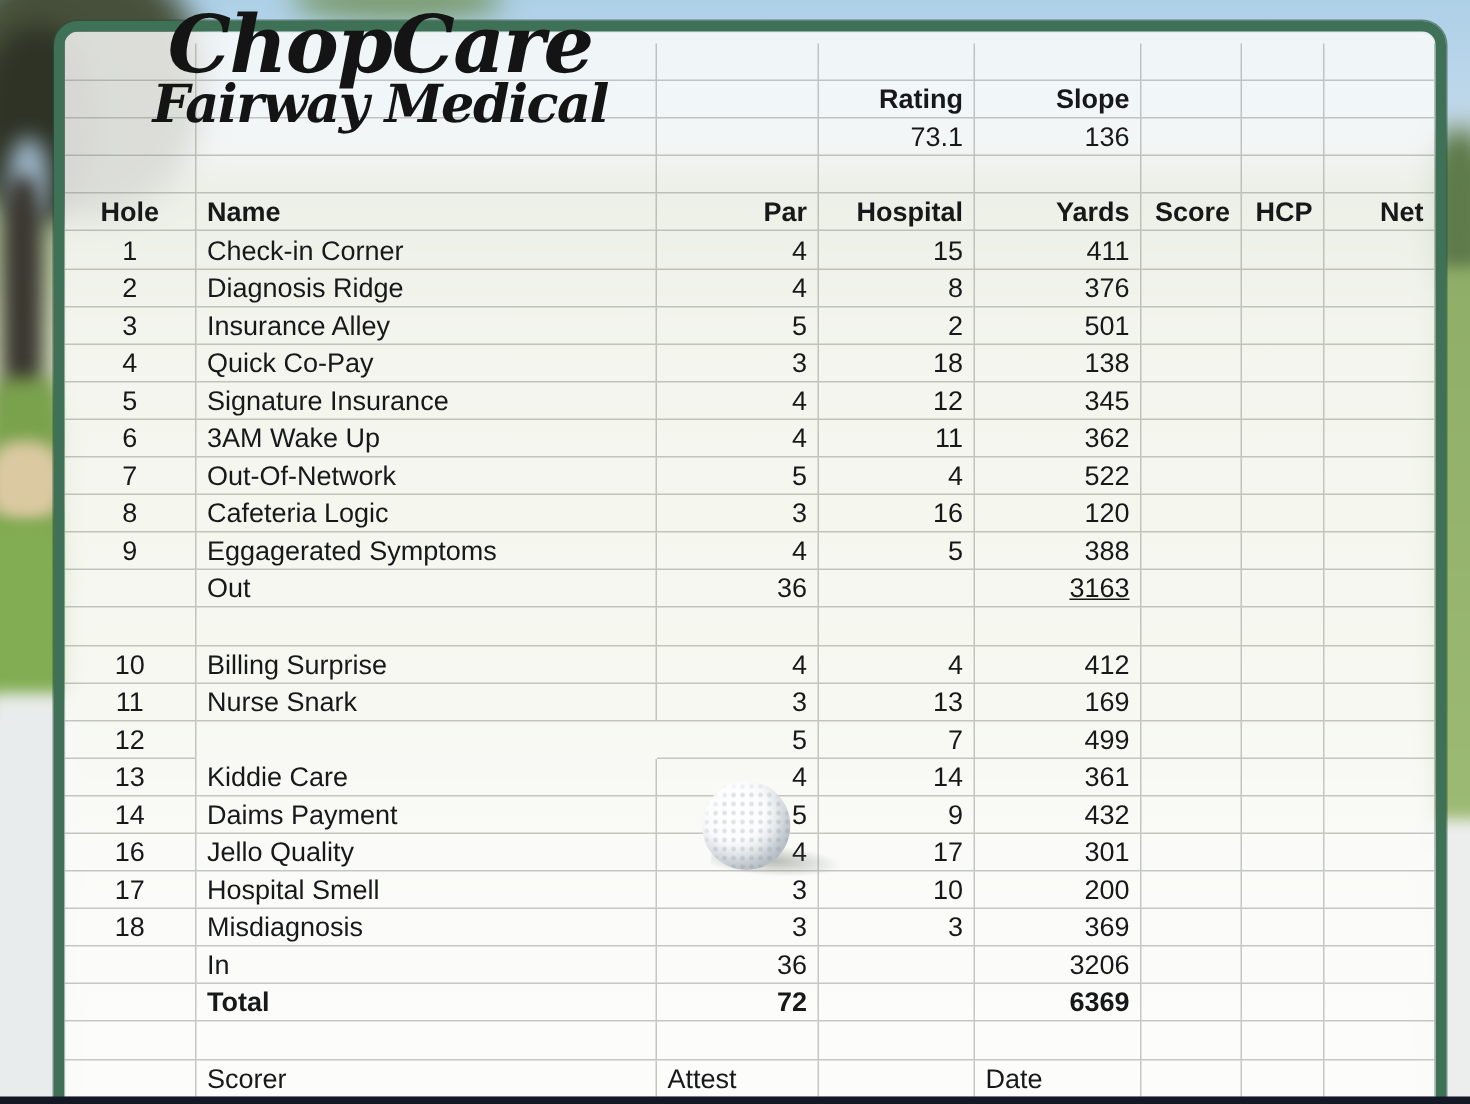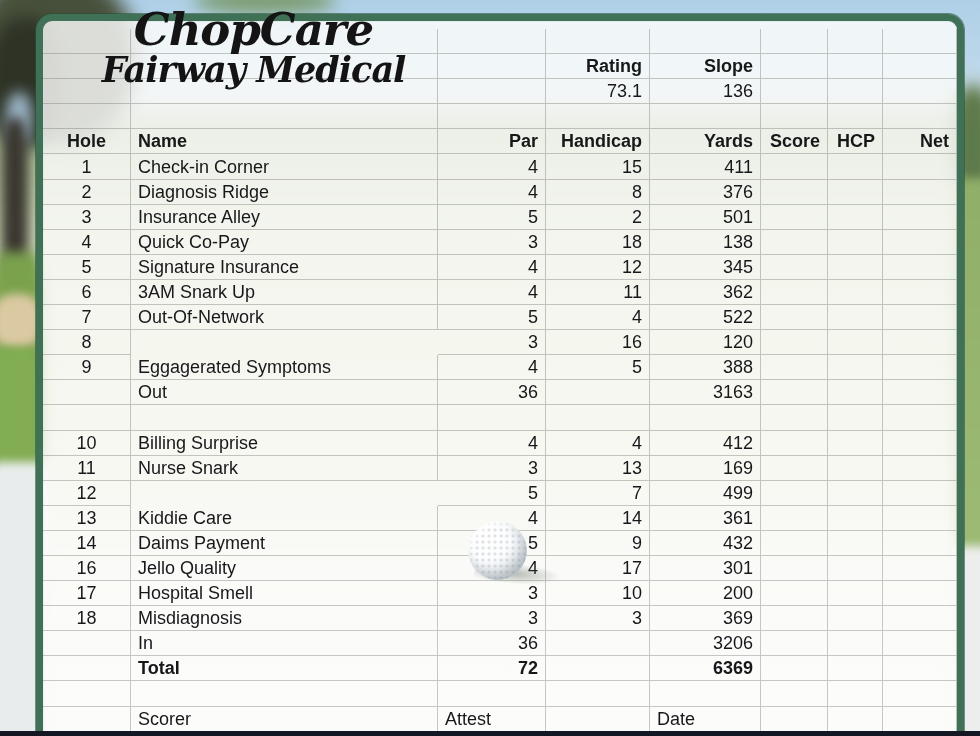--- a/index.html
+++ b/index.html
@@ -36,21 +36,21 @@
   .left{justify-content:flex-start;}
   .num{justify-content:flex-end;}
   .ctr{justify-content:center;}
   .bold{font-weight:700;}
   
   .brand{
     position:absolute;left:100px;top:8px;width:307px;text-align:center;z-index:3;
     font-family:"DejaVu Serif","Liberation Serif",serif;
     font-style:italic;font-weight:700;color:#141414;letter-spacing:-1px;
   }
-  .brand .l1{font-size:45px;line-height:44px;}
+  .brand .l1{font-size:53px;line-height:44px;}
   .brand .l2{font-size:35px;line-height:36px;}
   
   .ball-shadow{
     position:absolute;left:474px;top:564px;width:86px;height:20px;z-index:4;
     background:radial-gradient(ellipse at 45% 50%, rgba(88,94,86,.42), rgba(88,94,86,0) 72%);
     transform:rotate(4deg);
   }
   .ball{
     position:absolute;left:468px;top:521px;width:59px;height:59px;border-radius:50%;z-index:5;
     background:
@@ -108,21 +108,21 @@
         <div class="cell " style="grid-area: 4 / 2;"></div>
         <div class="cell " style="grid-area: 4 / 3;"></div>
         <div class="cell " style="grid-area: 4 / 4;"></div>
         <div class="cell " style="grid-area: 4 / 5;"></div>
         <div class="cell " style="grid-area: 4 / 6;"></div>
         <div class="cell " style="grid-area: 4 / 7;"></div>
         <div class="cell " style="grid-area: 4 / 8;"></div>
         <div class="cell ctr bold" style="grid-area: 5 / 1;">Hole</div>
         <div class="cell left bold" style="grid-area: 5 / 2;">Name</div>
         <div class="cell num bold" style="grid-area: 5 / 3;">Par</div>
-        <div class="cell num bold" style="grid-area: 5 / 4;">Handicap</div>
+        <div class="cell num bold" style="grid-area: 5 / 4;">Hospital</div>
         <div class="cell num bold" style="grid-area: 5 / 5;">Yards</div>
         <div class="cell num bold" style="grid-area: 5 / 6;">Score</div>
         <div class="cell num bold" style="grid-area: 5 / 7;">HCP</div>
         <div class="cell num bold" style="grid-area: 5 / 8;">Net</div>
         <div class="cell ctr" style="grid-area: 6 / 1;">1</div>
         <div class="cell left" style="grid-area: 6 / 2;">Check-in Corner</div>
         <div class="cell num" style="grid-area: 6 / 3;">4</div>
         <div class="cell num" style="grid-area: 6 / 4;">15</div>
         <div class="cell num" style="grid-area: 6 / 5;">411</div>
         <div class="cell num" style="grid-area: 6 / 6;"></div>
@@ -154,55 +154,56 @@
         <div class="cell num" style="grid-area: 9 / 8;"></div>
         <div class="cell ctr" style="grid-area: 10 / 1;">5</div>
         <div class="cell left" style="grid-area: 10 / 2;">Signature Insurance</div>
         <div class="cell num" style="grid-area: 10 / 3;">4</div>
         <div class="cell num" style="grid-area: 10 / 4;">12</div>
         <div class="cell num" style="grid-area: 10 / 5;">345</div>
         <div class="cell num" style="grid-area: 10 / 6;"></div>
         <div class="cell num" style="grid-area: 10 / 7;"></div>
         <div class="cell num" style="grid-area: 10 / 8;"></div>
         <div class="cell ctr" style="grid-area: 11 / 1;">6</div>
-        <div class="cell left" style="grid-area: 11 / 2;">3AM Snark Up</div>
+        <div class="cell left" style="grid-area: 11 / 2;">3AM Wake Up</div>
         <div class="cell num" style="grid-area: 11 / 3;">4</div>
         <div class="cell num" style="grid-area: 11 / 4;">11</div>
         <div class="cell num" style="grid-area: 11 / 5;">362</div>
         <div class="cell num" style="grid-area: 11 / 6;"></div>
         <div class="cell num" style="grid-area: 11 / 7;"></div>
         <div class="cell num" style="grid-area: 11 / 8;"></div>
         <div class="cell ctr" style="grid-area: 12 / 1;">7</div>
         <div class="cell left" style="grid-area: 12 / 2;">Out-Of-Network</div>
         <div class="cell num" style="grid-area: 12 / 3;">5</div>
         <div class="cell num" style="grid-area: 12 / 4;">4</div>
         <div class="cell num" style="grid-area: 12 / 5;">522</div>
         <div class="cell num" style="grid-area: 12 / 6;"></div>
         <div class="cell num" style="grid-area: 12 / 7;"></div>
         <div class="cell num" style="grid-area: 12 / 8;"></div>
         <div class="cell ctr" style="grid-area: 13 / 1;">8</div>
+        <div class="cell left" style="grid-area: 13 / 2;">Cafeteria Logic</div>
         <div class="cell num" style="grid-area: 13 / 3;">3</div>
         <div class="cell num" style="grid-area: 13 / 4;">16</div>
         <div class="cell num" style="grid-area: 13 / 5;">120</div>
         <div class="cell num" style="grid-area: 13 / 6;"></div>
         <div class="cell num" style="grid-area: 13 / 7;"></div>
         <div class="cell num" style="grid-area: 13 / 8;"></div>
         <div class="cell ctr" style="grid-area: 14 / 1;">9</div>
         <div class="cell left" style="grid-area: 14 / 2;">Eggagerated Symptoms</div>
         <div class="cell num" style="grid-area: 14 / 3;">4</div>
         <div class="cell num" style="grid-area: 14 / 4;">5</div>
         <div class="cell num" style="grid-area: 14 / 5;">388</div>
         <div class="cell num" style="grid-area: 14 / 6;"></div>
         <div class="cell num" style="grid-area: 14 / 7;"></div>
         <div class="cell num" style="grid-area: 14 / 8;"></div>
         <div class="cell ctr" style="grid-area: 15 / 1;"></div>
         <div class="cell left" style="grid-area: 15 / 2;">Out</div>
         <div class="cell num" style="grid-area: 15 / 3;">36</div>
         <div class="cell num" style="grid-area: 15 / 4;"></div>
-        <div class="cell num" style="grid-area: 15 / 5;">3163</div>
+        <div class="cell num" style="grid-area: 15 / 5; text-decoration: underline;">3163</div>
         <div class="cell num" style="grid-area: 15 / 6;"></div>
         <div class="cell num" style="grid-area: 15 / 7;"></div>
         <div class="cell num" style="grid-area: 15 / 8;"></div>
         <div class="cell " style="grid-area: 16 / 1;"></div>
         <div class="cell " style="grid-area: 16 / 2;"></div>
         <div class="cell " style="grid-area: 16 / 3;"></div>
         <div class="cell " style="grid-area: 16 / 4;"></div>
         <div class="cell " style="grid-area: 16 / 5;"></div>
         <div class="cell " style="grid-area: 16 / 6;"></div>
         <div class="cell " style="grid-area: 16 / 7;"></div>

